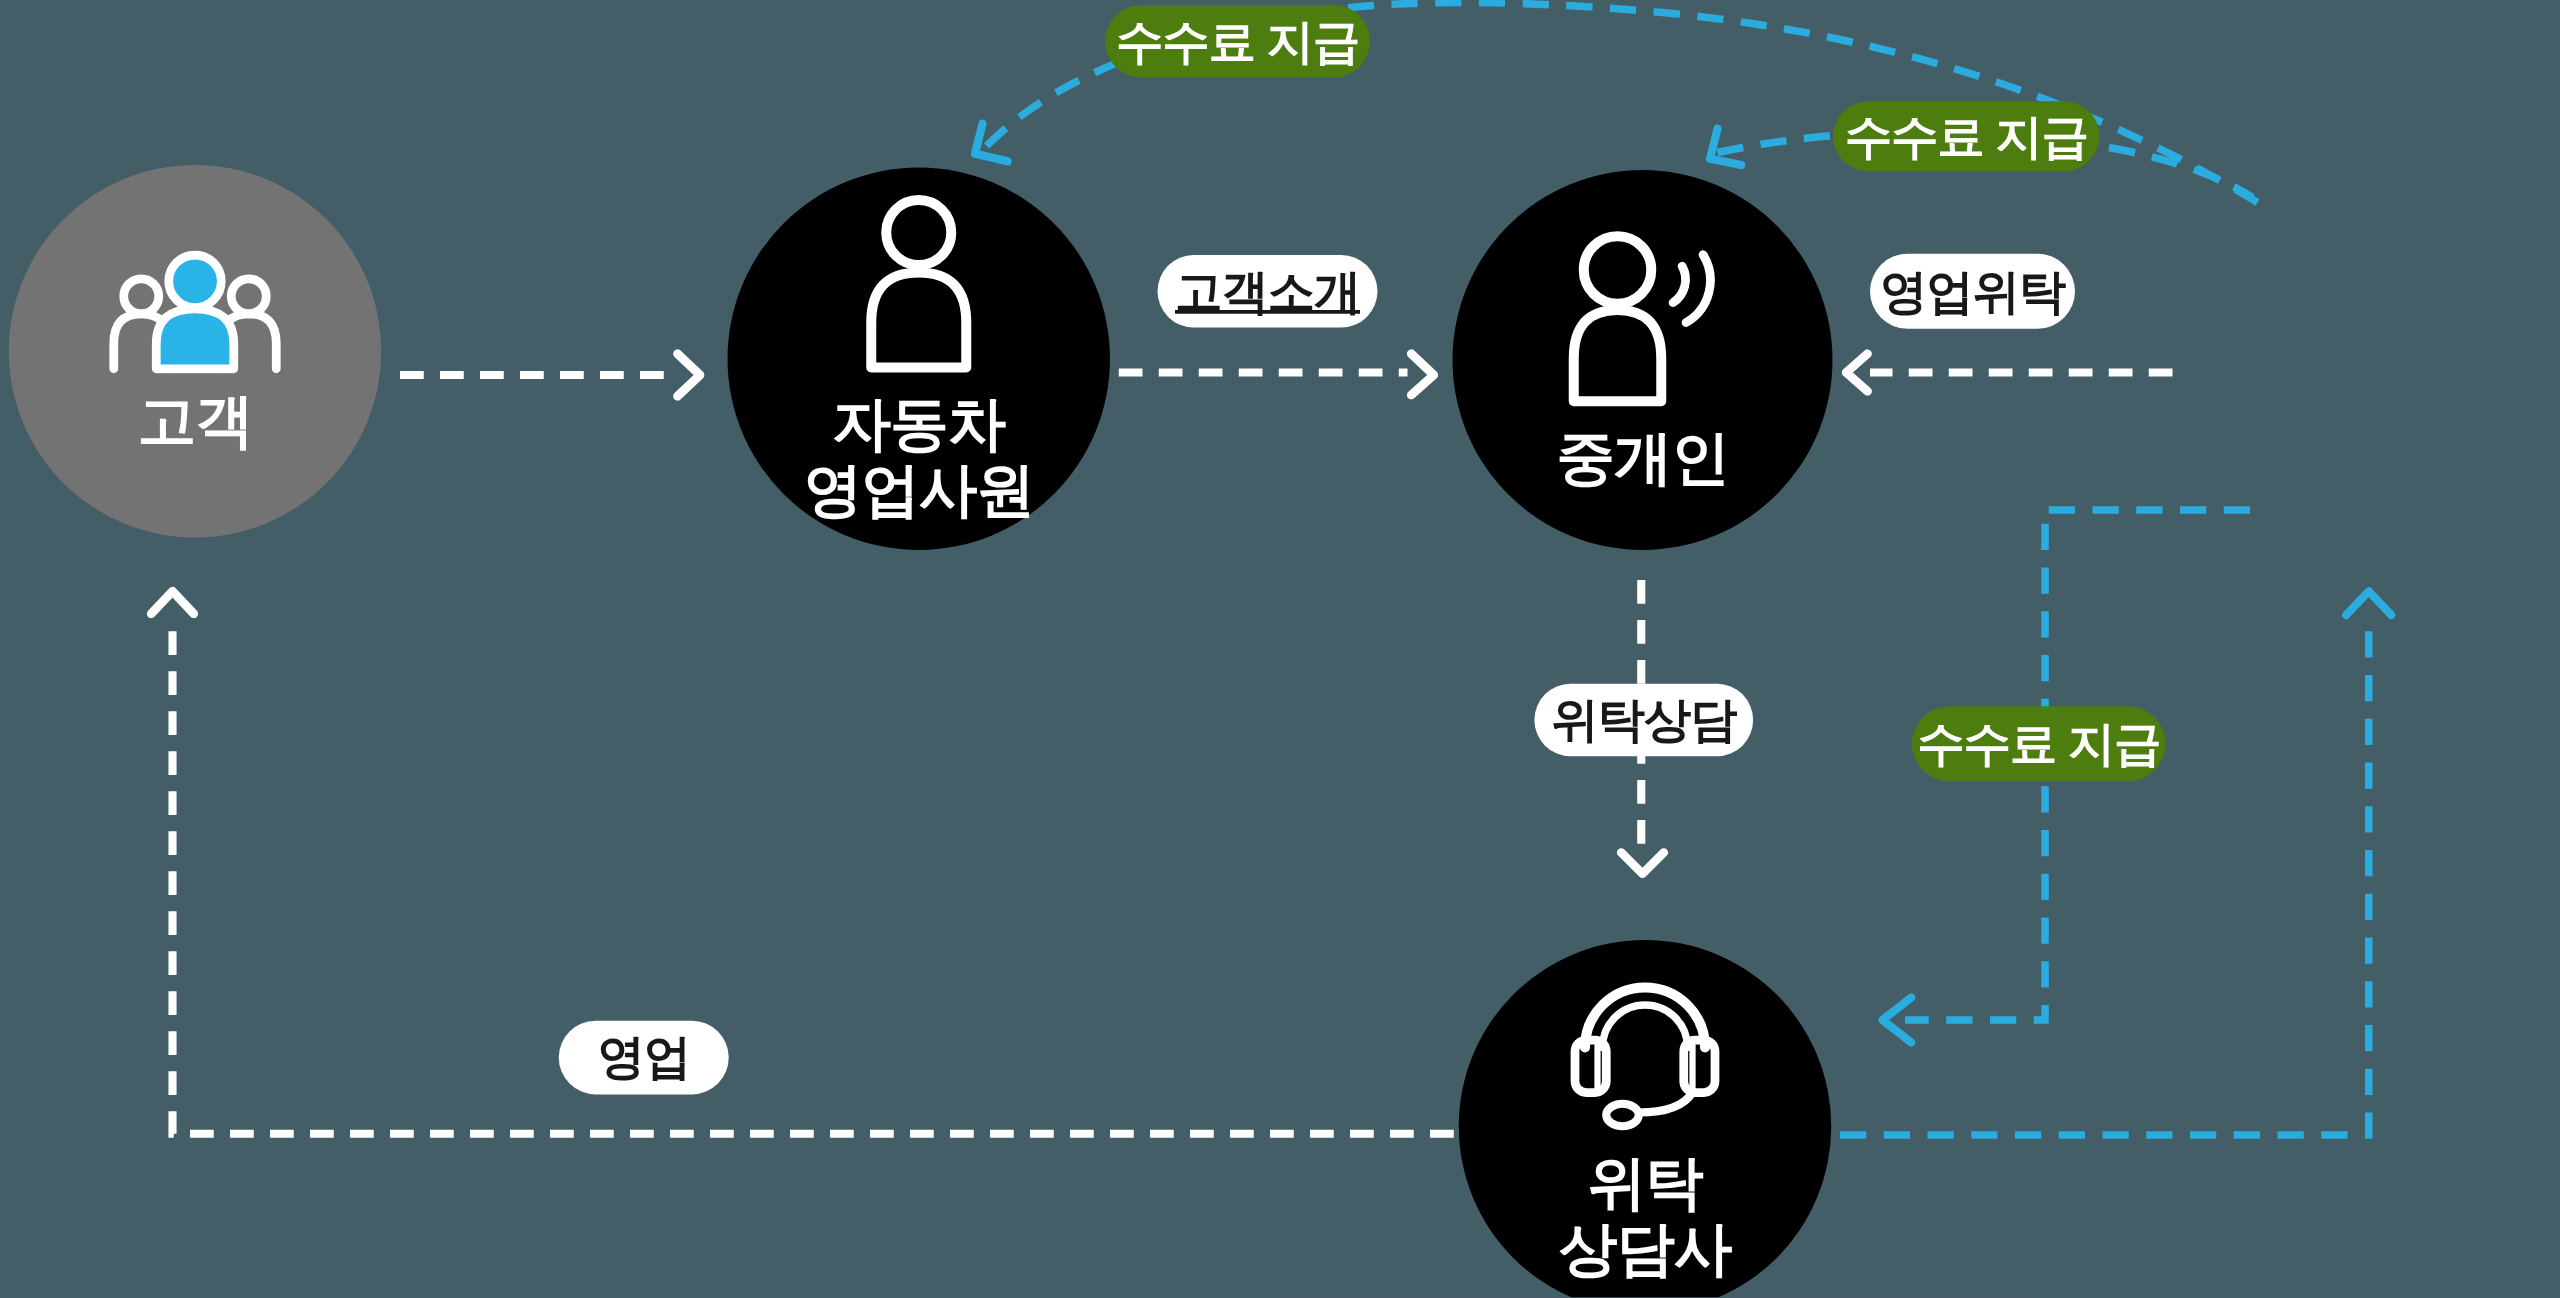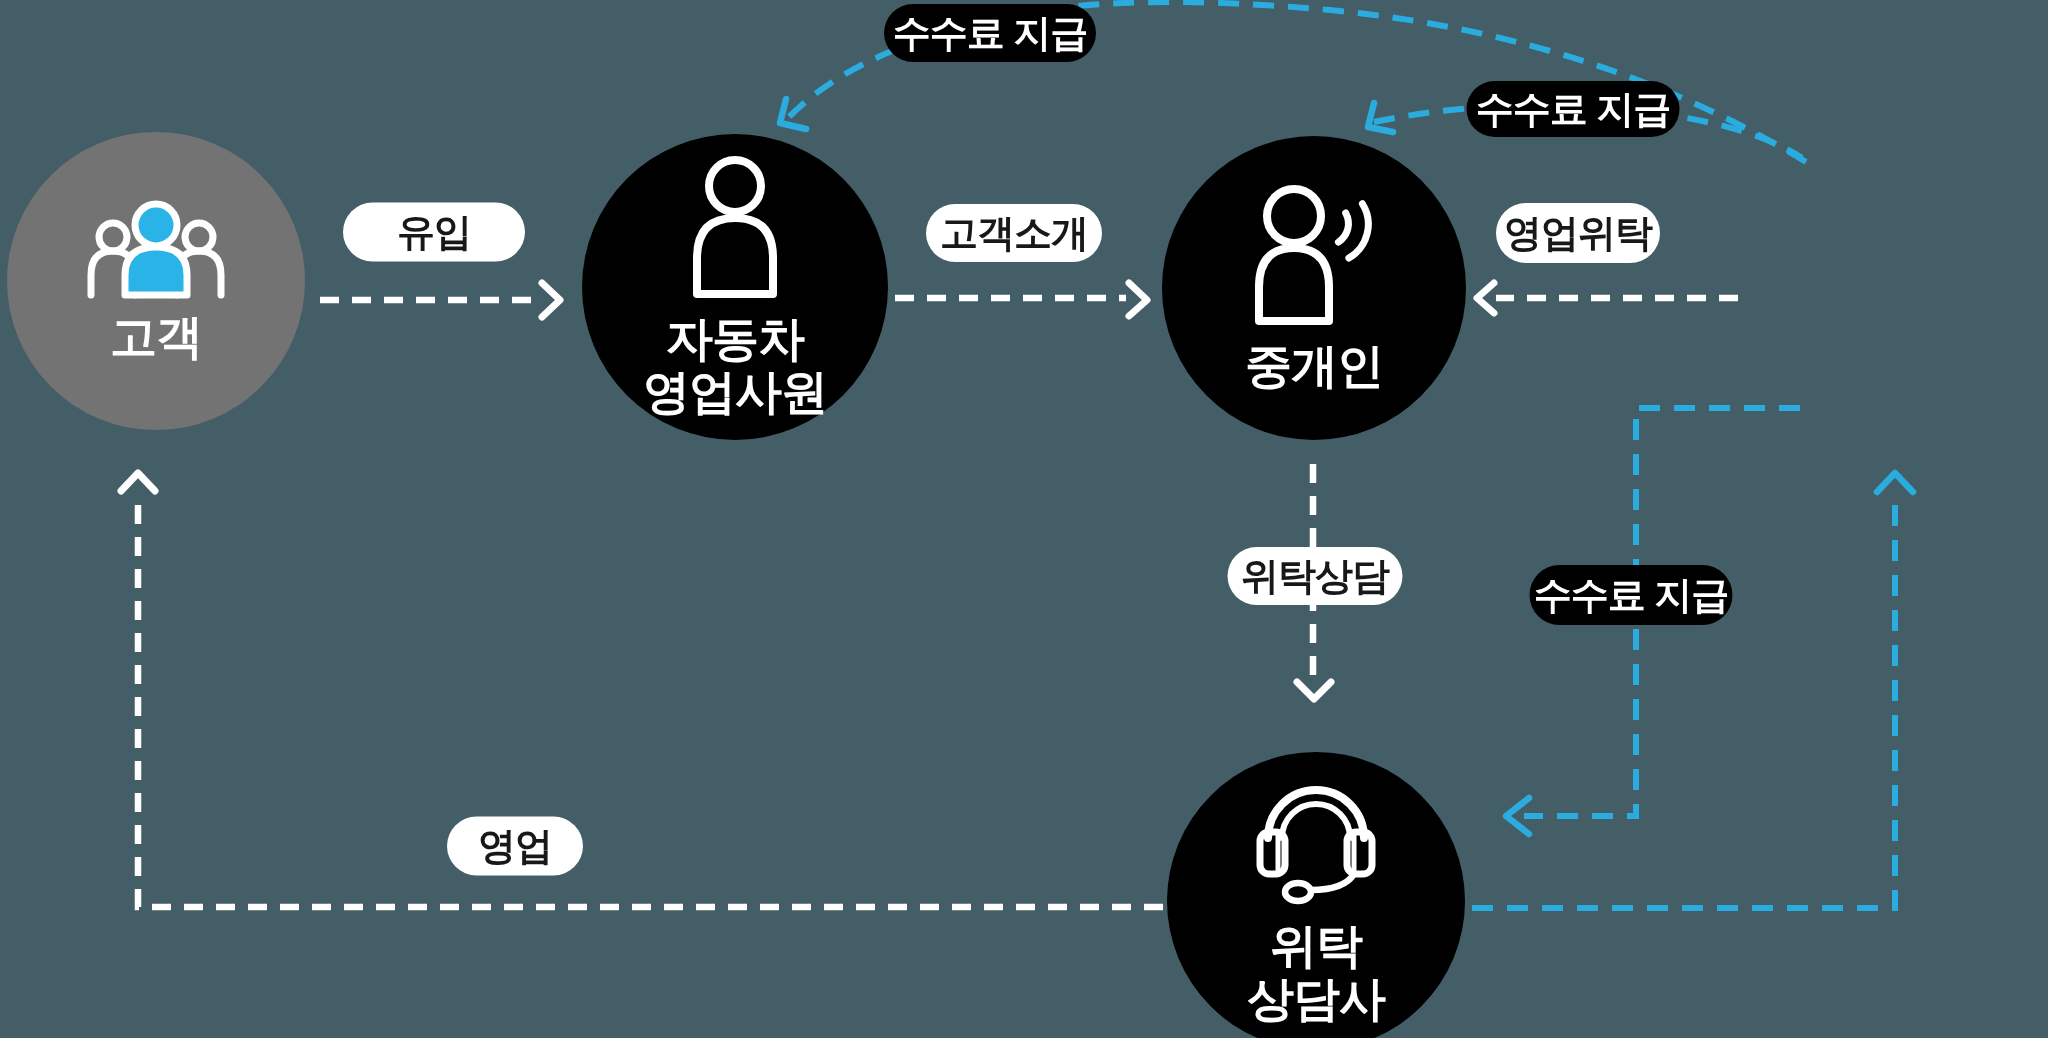--- a/index.html
+++ b/index.html
@@ -24,21 +24,21 @@
     margin-top:12px;letter-spacing:-1px;
   }
   .icon{display:block;}
   .icon *{stroke:#ffffff;fill:none;stroke-linecap:round;stroke-linejoin:round;}
   .pill{
     position:absolute;transform:translate(-50%,-50%);border-radius:999px;
     display:flex;align-items:center;justify-content:center;
     font-size:38px;font-weight:700;letter-spacing:-1px;white-space:nowrap;
   }
   .pill.white{background:#ffffff;color:#17181a;}
-  .pill.blue{background:#000000;color:#ffffff;}
+  .pill.blue{background:#4d7c0f;color:#ffffff;}
 </style>
 </head>
 <body>
 
 <div class="stage">
 
   <svg class="lines" width="2048" height="1038" viewBox="0 0 2048 1038">
 
     <path class="wdash" d="M 320 300 H 540"></path>
     <path class="wchev" d="M 542 283 L 560 300 L 542 317"></path>
@@ -110,23 +110,22 @@
       <path d="M 32 58 V 96" stroke-width="5"></path>
       <rect x="101" y="56" width="25" height="42" rx="9" stroke-width="7"></rect>
       <path d="M 108 58 V 96" stroke-width="5"></path>
       <ellipse cx="52" cy="116" rx="13" ry="9" stroke-width="6.5"></ellipse>
       <path d="M 65 114 Q 98 114 108 98" stroke-width="6.5"></path>
     </svg>
     <div class="node-label">위탁
 상담사</div>
   </div>
 
-  <div class="pill white" style="left:434px;top:232px;width:182px;height:59px;">유입</div>
 
-  <div class="pill white" style="left:1014px;top:233px;width:176px;height:58px;">고객소개</div>
+  <div class="pill white" style="left:1014px;top:233px;width:176px;height:58px;text-decoration:underline;">고객소개</div>
 
   <div class="pill white" style="left:1578px;top:233px;width:164px;height:60px;">영업위탁</div>
 
   <div class="pill blue" style="left:990px;top:33px;width:212px;height:58px;">수수료 지급</div>
 
   <div class="pill blue" style="left:1573px;top:109px;width:213px;height:56px;">수수료 지급</div>
 
   <div class="pill white" style="left:1315px;top:576px;width:175px;height:58px;">위탁상담</div>
 
   <div class="pill blue" style="left:1631px;top:595px;width:203px;height:60px;">수수료 지급</div>

